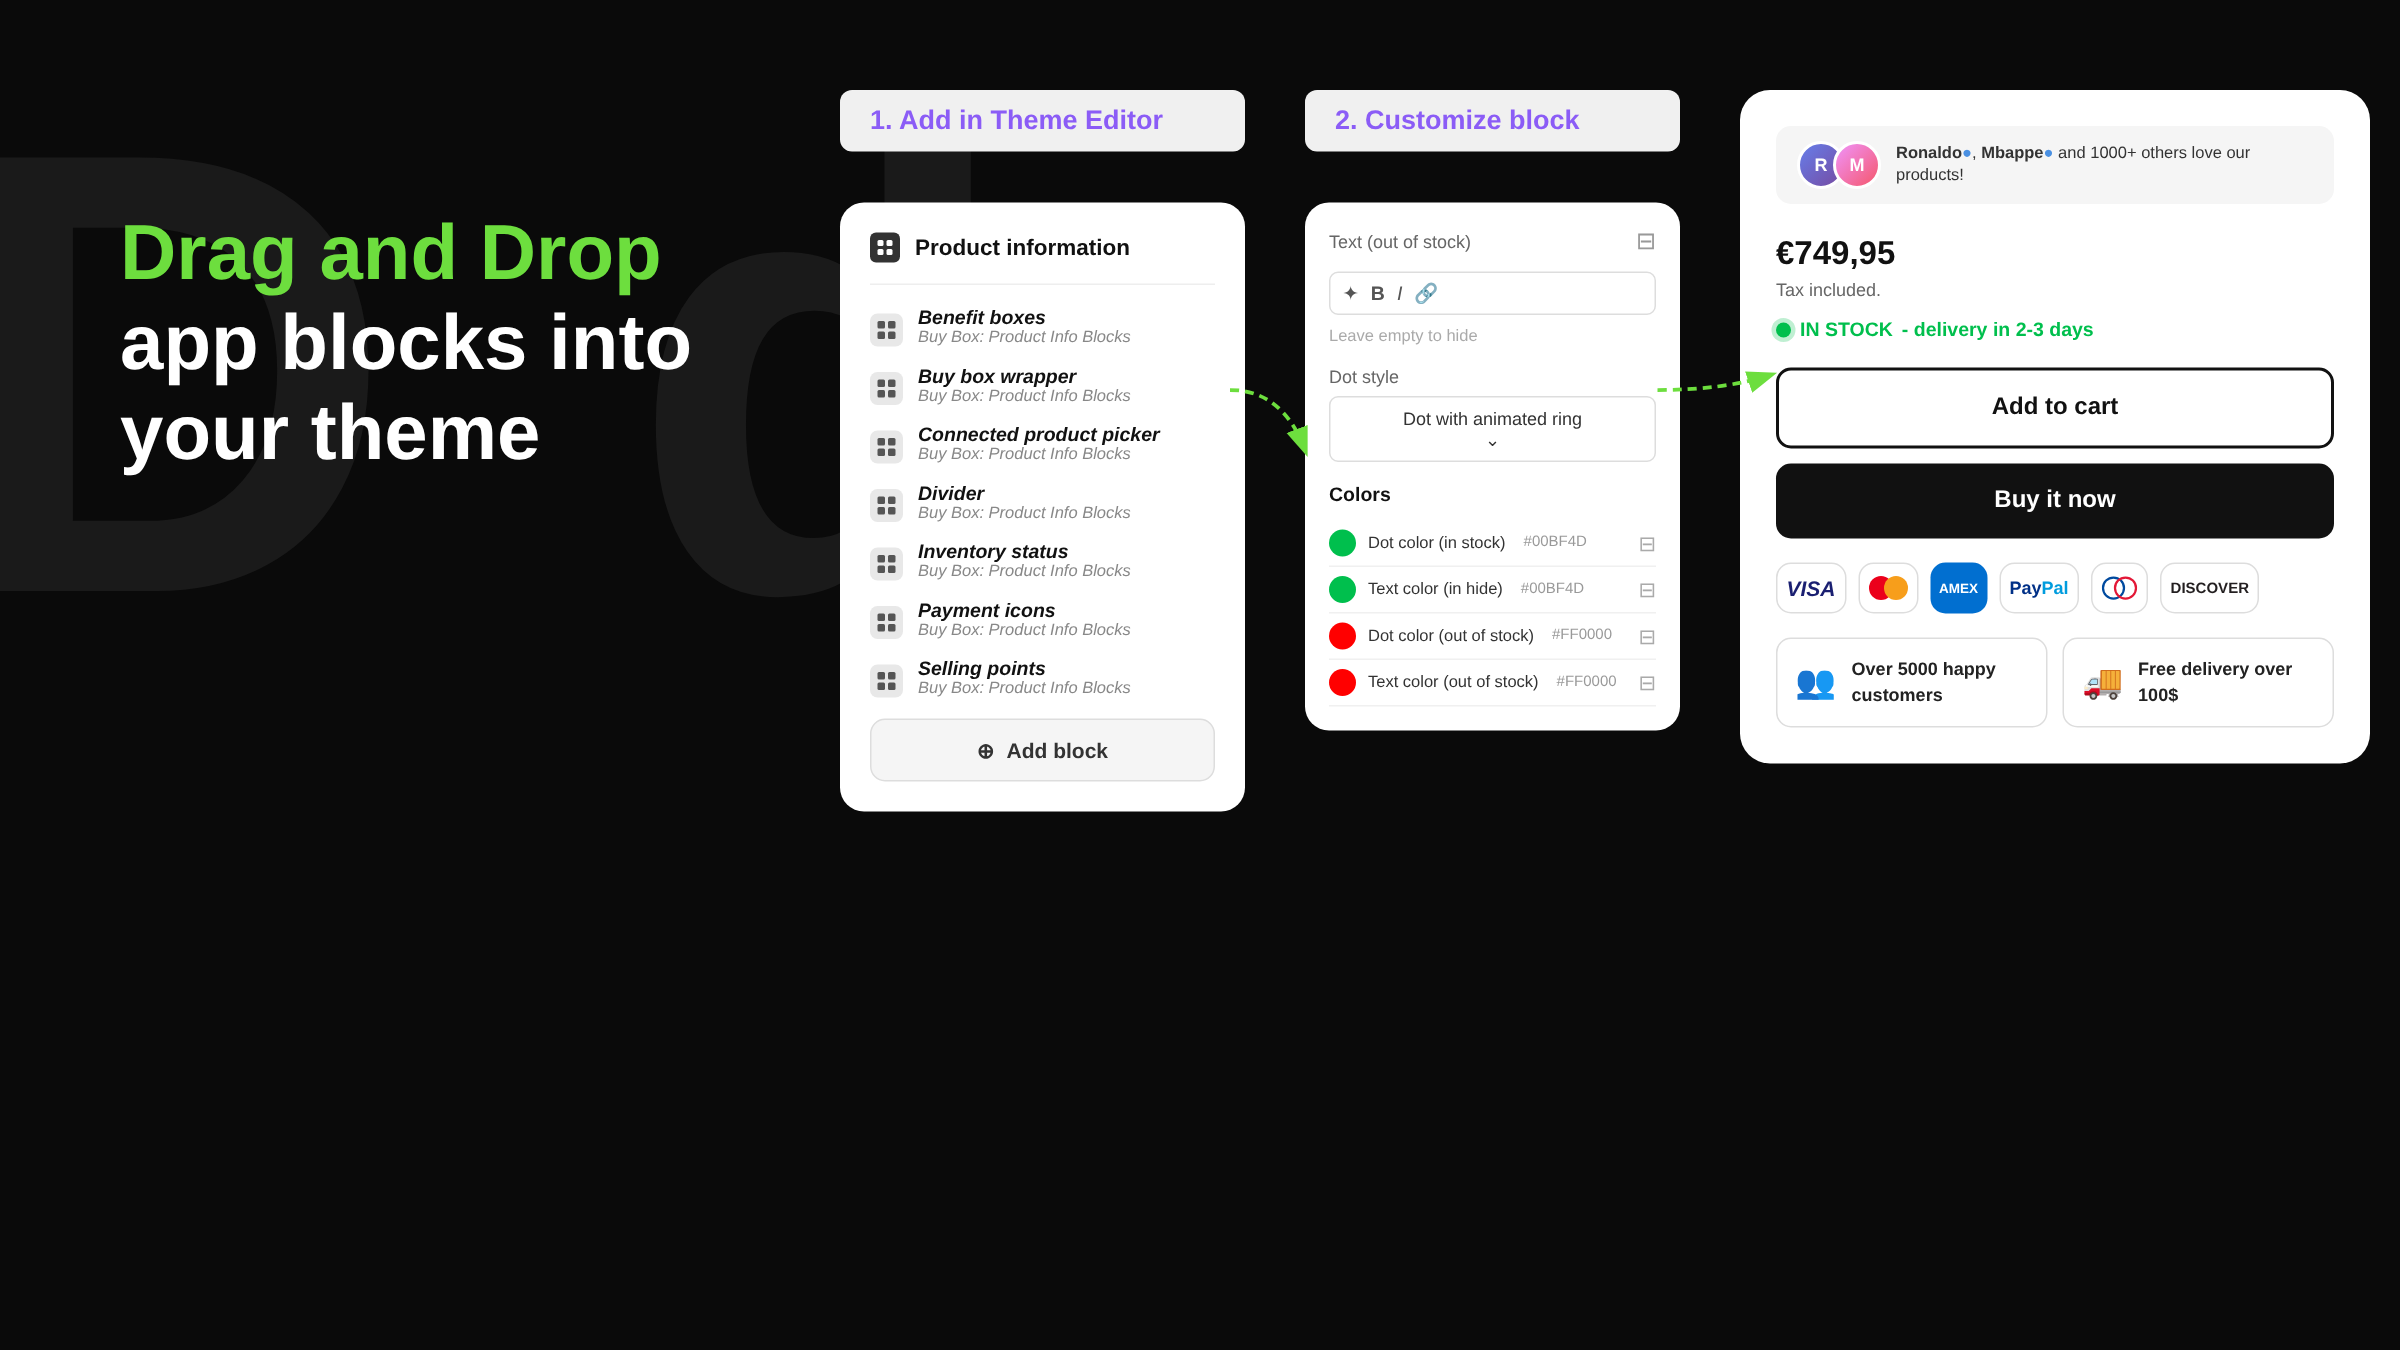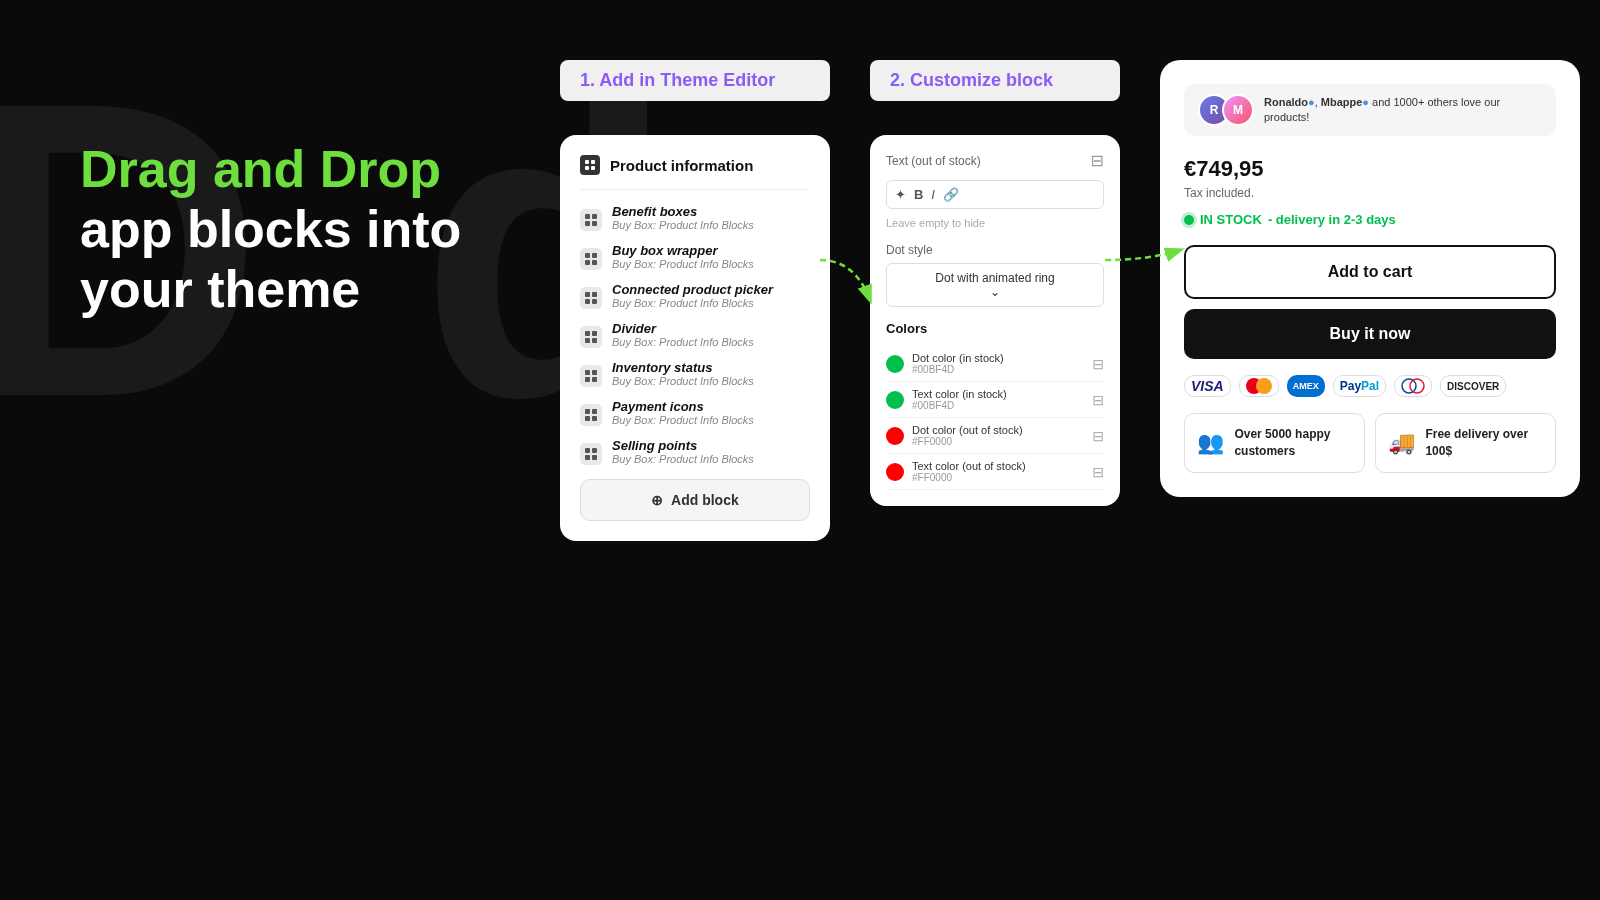--- a/index.html
+++ b/index.html
@@ -198,21 +198,21 @@
     .color-row {
       display: flex;
       align-items: center;
       justify-content: space-between;
       padding: 6px 0;
       border-bottom: 1px solid #f0f0f0;
     }
 
     .color-row-left { display: flex; align-items: center; gap: 8px; }
     .color-dot { width: 18px; height: 18px; border-radius: 50%; flex-shrink: 0; }
-    .color-info { display: flex; flex-direction: column; }
+    .color-info { display: flex; flex-direction: row; gap: 12px; }
     .color-name { font-size: 11px; color: #333; font-weight: 500; }
     .color-hex { font-size: 10px; color: #999; }
     .color-icon { font-size: 14px; color: #aaa; cursor: pointer; }
 
     .product-card {
       background: #fff;
       border-radius: 20px;
       padding: 24px;
       width: 420px;
     }
@@ -317,21 +317,21 @@
 
     .payment-icons {
       display: flex;
       align-items: center;
       gap: 8px;
       margin-bottom: 16px;
       flex-wrap: wrap;
     }
 
     .payment-icon {
-      height: 22px;
+      height: 34px;
       border-radius: 10px;
       display: flex;
       align-items: center;
       justify-content: center;
       font-size: 10px;
       font-weight: 800;
       padding: 2px 6px;
     }
 
     .visa-icon { background: #fff; border: 1px solid #ddd; color: #1a1f71; font-size: 14px; font-weight: 900; font-style: italic; }
@@ -562,21 +562,21 @@
                   <span class="color-hex">#00BF4D</span>
                 </div>
               </div>
               <span class="color-icon">⊟</span>
             </div>
 
             <div class="color-row">
               <div class="color-row-left">
                 <div class="color-dot" style="background:#00bf4d;"></div>
                 <div class="color-info">
-                  <span class="color-name">Text color (in stock)</span>
+                  <span class="color-name">Text color (in hide)</span>
                   <span class="color-hex">#00BF4D</span>
                 </div>
               </div>
               <span class="color-icon">⊟</span>
             </div>
 
             <div class="color-row">
               <div class="color-row-left">
                 <div class="color-dot" style="background:#ff0000;"></div>
                 <div class="color-info">

